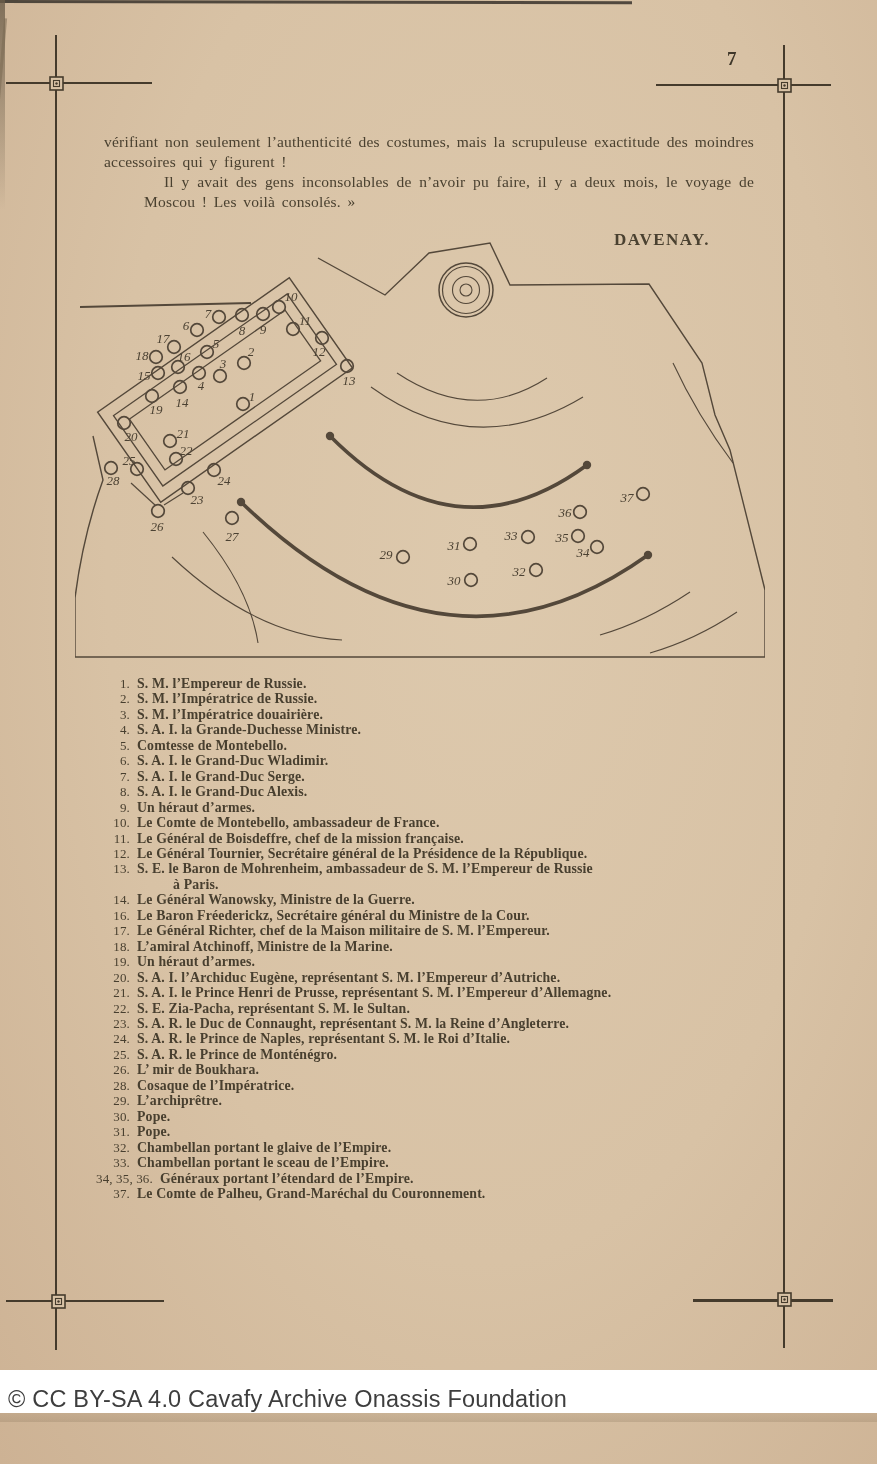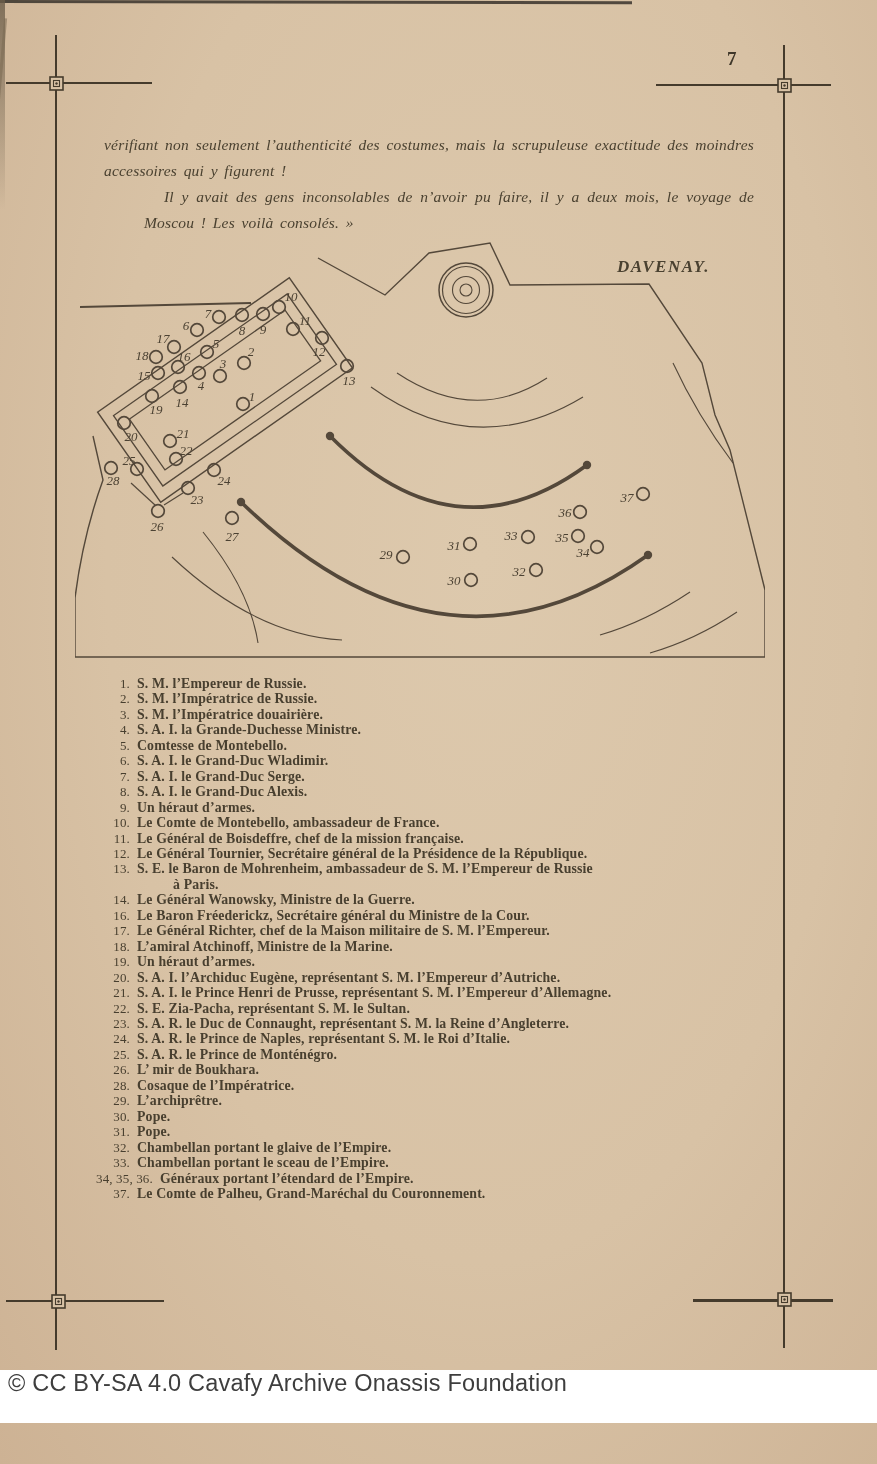--- a/index.html
+++ b/index.html
@@ -12,36 +12,36 @@
   
   .scan-top-edge{position:absolute;left:0;top:0;width:632px;height:3px;background:#38332b;opacity:.85;transform:rotate(.12deg);transform-origin:left top;}
   .scan-left-edge{position:absolute;left:0;top:0;width:5px;height:210px;background:linear-gradient(to bottom,#6b5d49,rgba(107,93,73,0));opacity:.8;}
   .scan-left-diag{position:absolute;left:-2px;top:18px;width:3px;height:140px;background:#7a6a52;opacity:.55;transform:rotate(5deg);}
   .scan-bottom-shade{position:absolute;left:0;top:1402px;width:877px;height:20px;background:linear-gradient(to bottom,rgba(120,100,75,0),rgba(120,100,75,.22));}
   
   .vrule,.hrule{position:absolute;background:#453b2c;}
   .rosette{position:absolute;width:17px;height:17px;}
   .page-number{position:absolute;left:727px;top:48px;width:34px;font-size:19px;font-weight:bold;letter-spacing:1px;color:#3f372a;}
   
-  .intro{position:absolute;left:104px;top:132px;width:650px;font-style:italic;font-size:15.5px;line-height:26px;letter-spacing:.2px;word-spacing:2.5px;color:#4a4130;}
+  .intro{position:absolute;left:104px;top:132px;width:650px;font-size:15.5px;line-height:20px;letter-spacing:.2px;word-spacing:2.5px;color:#4a4130;}
   .intro p{margin:0;text-align:justify;}
   .intro p.p2{text-indent:20px;margin-left:40px;}
   .signature{margin-top:18px;text-align:right;padding-right:44px;font-weight:bold;font-size:17px;letter-spacing:1.5px;}
   
   .diagram{position:absolute;left:75px;top:240px;width:690px;height:425px;}
   .diagram path,.diagram rect,.diagram circle.struct,.diagram line{fill:none;stroke:#54483a;}
   .diagram text{font-style:italic;font-size:13px;fill:#4c4233;}
   
   .legend{position:absolute;left:96px;top:676px;width:668px;font-size:13.8px;line-height:15.45px;letter-spacing:.15px;color:#483f2f;}
   .lrow{display:flex;align-items:baseline;}
   .lnum{flex:0 0 auto;min-width:34px;text-align:right;padding-right:7px;white-space:nowrap;font-size:13px;}
   .ltext{flex:1 1 auto;font-weight:bold;}
   .ltext2{padding-left:36px;}
   
-  .footer{position:absolute;left:0;top:1370px;width:877px;height:53px;background:#ffffff;display:flex;align-items:flex-start;}
+  .footer{position:absolute;left:0;top:1370px;width:877px;height:43px;background:#ffffff;display:flex;align-items:flex-end;}
   .footer span{padding-left:8px;font-family:"Liberation Sans","DejaVu Sans",sans-serif;font-size:23.5px;color:#3e3e3e;letter-spacing:.2px;}
 </style>
 </head>
 <body>
 
 <div class="page">
 
   <div class="scan-top-edge"></div>
   <div class="scan-left-edge"></div>
   <div class="scan-left-diag"></div>

